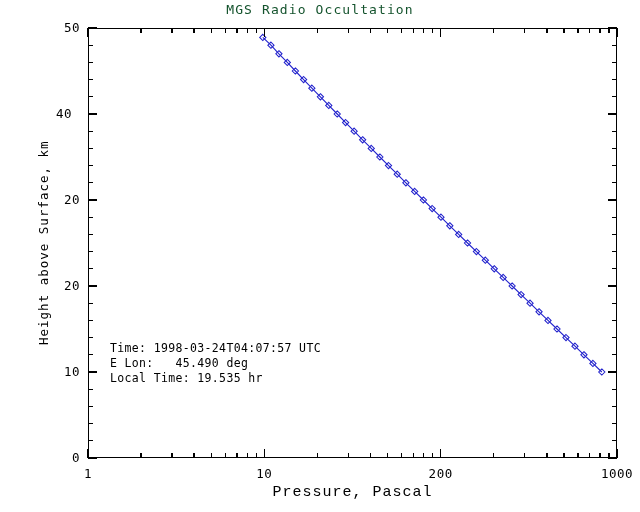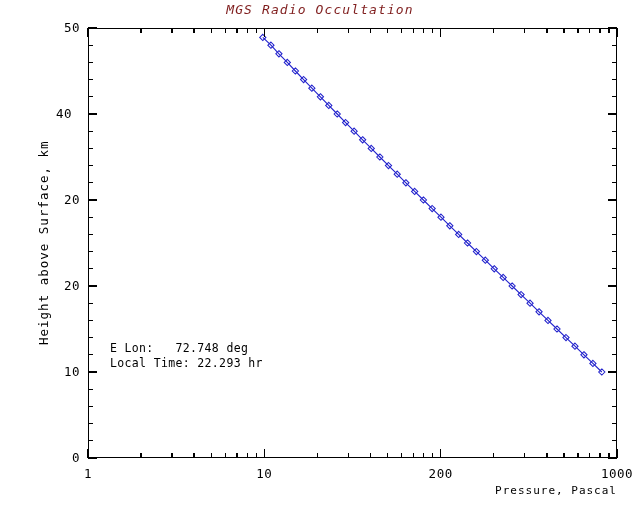--- a/index.html
+++ b/index.html
@@ -3,40 +3,40 @@
 <meta charset="utf-8">
 <style>
   html,body{margin:0;padding:0;background:#ffffff;}
   body{width:640px;height:512px;overflow:hidden;
        font-family:"DejaVu Sans Mono","Liberation Mono",monospace;
        color:#000000;}
   #root{position:relative;width:640px;height:512px;background:#fff;}
 
   .plot-title{
     position:absolute;left:0;top:2px;width:640px;text-align:center;
-    font-size:13px;letter-spacing:1.1px;color:#7f1d1d;white-space:pre;font-style:italic;
+    font-size:13px;letter-spacing:1.1px;color:#14532d;white-space:pre;
   }
 
   
   #frame{position:absolute;left:88px;top:28px;width:529px;height:430px;
          border:1.4px solid #000;box-sizing:border-box;background:#fff;}
 
   #plotsvg{position:absolute;left:88px;top:28px;width:529px;height:430px;}
 
   .tick{position:absolute;background:#000;}
   .xtick{width:1.4px;}
   .ytick{height:1.4px;}
 
   .xtlabel{position:absolute;font-size:12.5px;text-align:center;
            letter-spacing:0.5px;white-space:nowrap;color:#000;}
   .ytlabel{position:absolute;font-size:12.5px;text-align:right;
            letter-spacing:0.5px;white-space:nowrap;color:#000;}
 
   .xaxis-title{position:absolute;left:88px;top:484px;width:529px;
-      text-align:right;font-size:11px;letter-spacing:1px;white-space:pre;}
+      text-align:center;font-size:15px;letter-spacing:1px;white-space:pre;font-family:Liberation Mono, monospace;}
   .yaxis-title{position:absolute;font-size:12.5px;letter-spacing:1px;
       white-space:pre;transform-origin:0 0;transform:rotate(-90deg);
       left:36px;top:345px;}
 
   #annot{position:absolute;left:110px;top:341px;font-size:11.5px;
          line-height:15.1px;letter-spacing:0.35px;white-space:pre;color:#000;}
   #annot div{white-space:pre;}
 </style>
 </head>
 <body>
@@ -212,15 +212,15 @@
       <div class="ytlabel" style="left: 26px; top: 364px; width: 54px;">10</div>
       <div class="ytlabel" style="left: 26px; top: 278px; width: 54px;">20</div>
       <div class="ytlabel" style="left: 26px; top: 192px; width: 54px;">20</div>
       <div class="ytlabel" style="left: 18px; top: 106px; width: 54px;">40</div>
       <div class="ytlabel" style="left: 26px; top: 20px; width: 54px;">50</div>
     </div>
 
   <div class="xaxis-title">Pressure, Pascal</div>
   <div class="yaxis-title">Height above Surface, km</div>
 
-  <div id="annot"><div>E Lon:   72.748 deg</div><div>Local Time: 22.293 hr</div></div>
+  <div id="annot"><div>Time: 1998-03-24T04:07:57 UTC</div><div>E Lon:   45.490 deg</div><div>Local Time: 19.535 hr</div></div>
 
 </div>
 
 </body></html>

